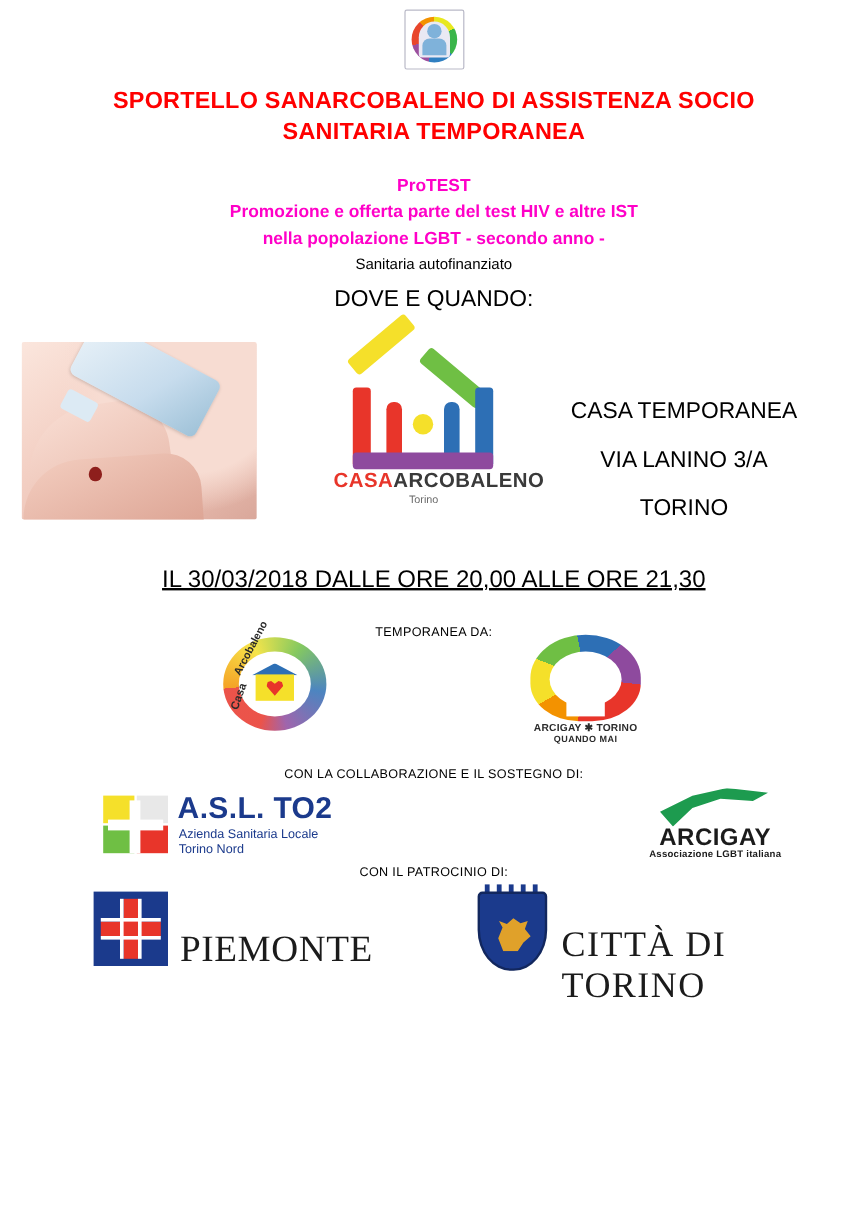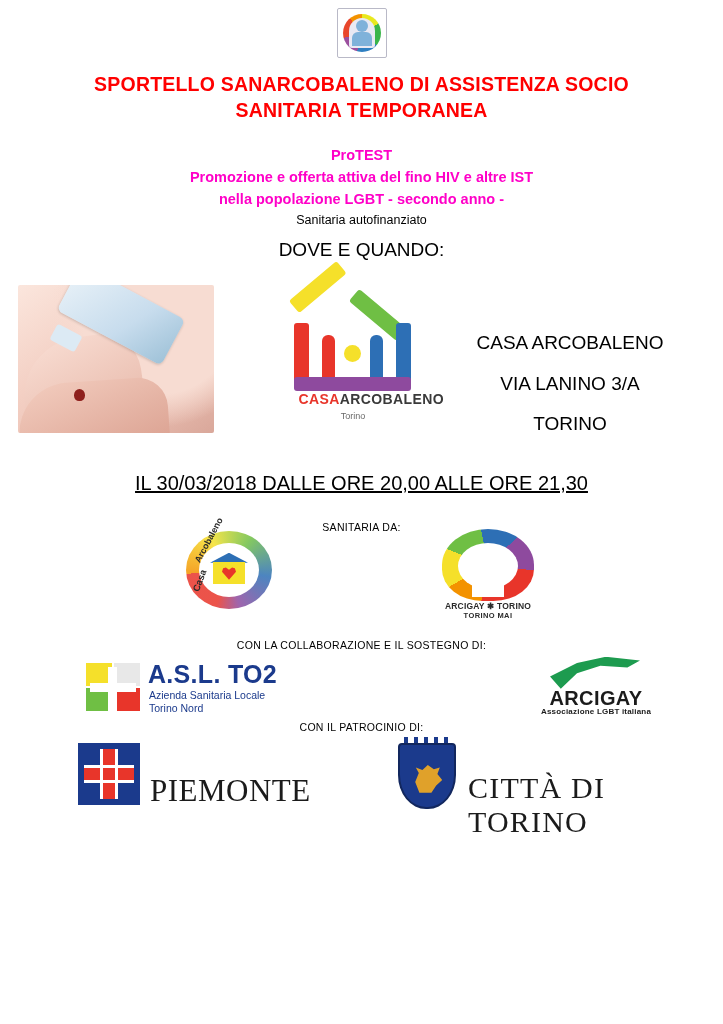--- a/index.html
+++ b/index.html
@@ -202,23 +202,23 @@
     background: #2d6fb5;
     border-radius: 6px 6px 2px 2px;
   }
   .casa-logo .in-yel {
     position: absolute; left: 66px; top: 66px;
     width: 17px; height: 17px;
     background: #f5e02a;
     border-radius: 50%;
   }
   .casa-text {
-    position: absolute; left: 16px; top: 112px;
-    width: 150px; text-align: right;
-    font-size: 14px; letter-spacing: .4px;
+    position: absolute; left: 0; top: 112px;
+    width: 150px; text-align: center;
+    font-size: 17px; letter-spacing: .4px;
   }
   .casa-text .c1 { color: #e8352a; font-weight: bold; }
   .casa-text .c2 { color: #3a3a3a; font-weight: bold; }
   .casa-sub {
     position: absolute; left: 0; top: 132px;
     width: 150px; text-align: center;
     font-size: 9px; color: #6a6a6a;
   }
 
   .address {
@@ -424,21 +424,21 @@
       <div class="tl-inner"></div>
       <div class="tl-head"></div>
       <div class="tl-body"></div>
     </div>
   </div>
 
   <div class="h-red">SPORTELLO SANARCOBALENO DI ASSISTENZA SOCIO SANITARIA TEMPORANEA</div>
 
   <div class="protest">
     <span class="l1">ProTEST</span>
-    <span class="l2">Promozione e offerta attiva del fino HIV e altre IST</span>
+    <span class="l2">Promozione e offerta parte del test HIV e altre IST</span>
     <span class="l3">nella popolazione LGBT - secondo anno -</span>
   </div>
   <div class="sub-plain">Sanitaria autofinanziato</div>
 
   <div class="dove">DOVE E QUANDO:</div>
 
   <div class="mid">
 
     <div class="photo">
       <div class="finger"></div>
@@ -457,50 +457,50 @@
       <div class="in-blue"></div>
       <div class="in-yel"></div>
       <div class="base"></div>
       <div class="casa-text">
         <span class="c1">CASA</span><span class="c2">ARCOBALENO</span>
       </div>
       <div class="casa-sub">Torino</div>
     </div>
 
     <div class="address">
-      <div>CASA ARCOBALENO</div>
+      <div>CASA TEMPORANEA</div>
       <div>VIA LANINO 3/A</div>
       <div>TORINO</div>
     </div>
   </div>
 
   <div class="date-line">IL 30/03/2018 DALLE ORE 20,00  ALLE ORE 21,30</div>
 
   <div class="credits">
 
-    <div class="lbl lbl-realizzato">SANITARIA DA:</div>
+    <div class="lbl lbl-realizzato">TEMPORANEA DA:</div>
 
     <div class="stamp">
       <div class="ring"></div>
       <div class="ring-in"></div>
       <div class="house">
         <div class="hr"></div>
         <div class="hb"></div>
         <div class="heart"></div>
       </div>
       <div class="t-arco">Arcobaleno</div>
       <div class="t-casa">Casa</div>
     </div>
 
     <div class="arcigay-to">
       <div class="ribbon"></div>
       <div class="ribbon-in"></div>
       <div class="bar"></div>
       <div class="t1">ARCIGAY ✱ TORINO</div>
-      <div class="t2">TORINO MAI</div>
+      <div class="t2">QUANDO MAI</div>
     </div>
 
     <div class="lbl lbl-collab">CON LA COLLABORAZIONE E IL SOSTEGNO DI:</div>
 
     <div class="asl">
       <div class="sq">
         <i class="a"></i>
         <i class="b"></i>
         <i class="c"></i>
         <i class="d"></i>

